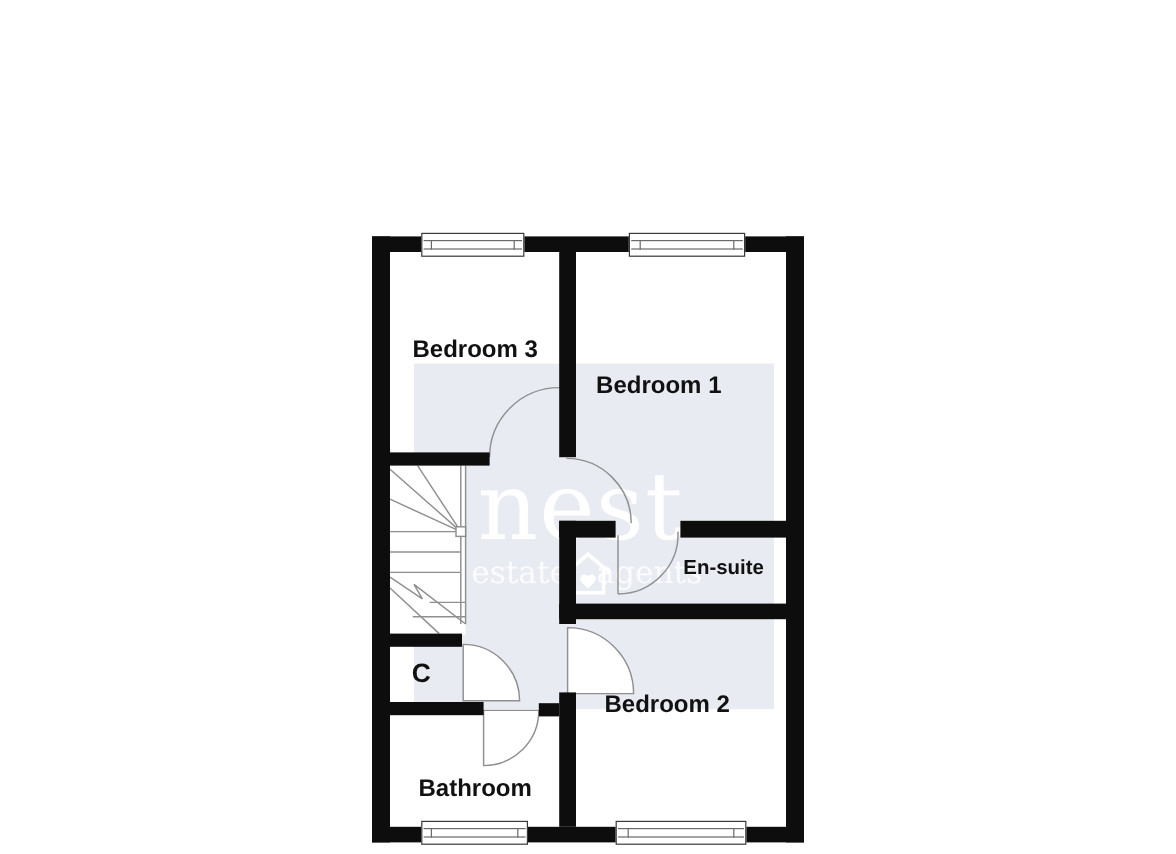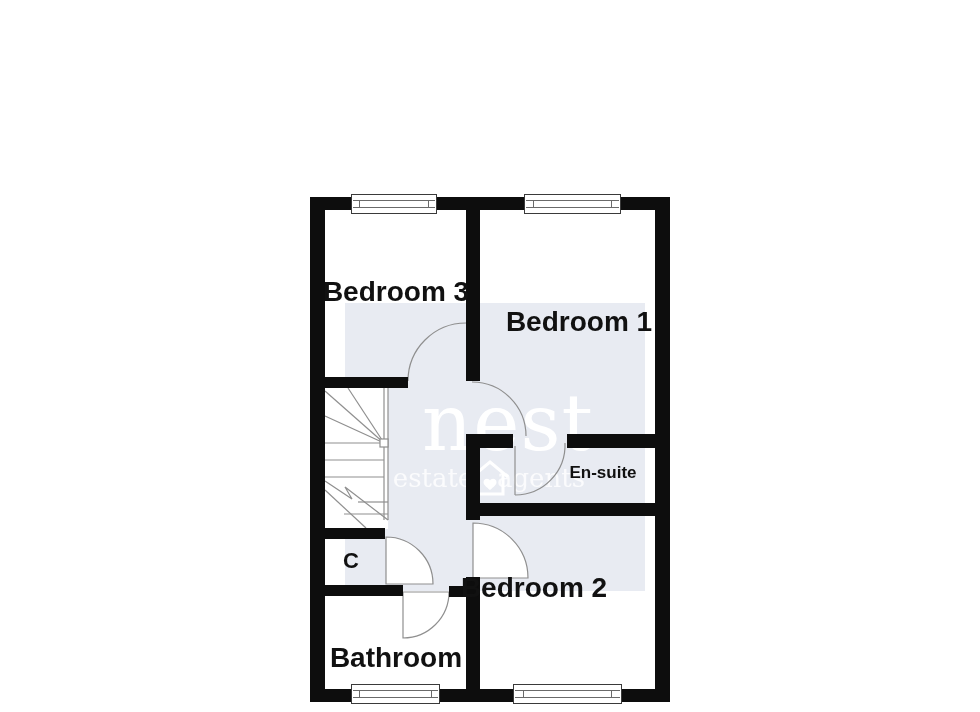--- a/index.html
+++ b/index.html
@@ -5,21 +5,21 @@
   html,body{margin:0;padding:0;background:#fff;}
   #canvas{
     position:relative;width:980px;height:712px;background:var(--background,#fff);
     font-family:"Liberation Sans",sans-serif;overflow:hidden;
   }
   
   .wm-panel{position:absolute;left:345px;top:303px;width:300px;height:288px;background:var(--watermark-panel,#e8ebf2);z-index:1;}
   .wm-brand{
     position:absolute;left:484px;top:462px;transform:translate(-50%,-100%);
     font-family:"DejaVu Serif",serif;font-size:78px;line-height:1;color:var(--watermark-text,#fff);
-    letter-spacing:1px;z-index:2;white-space:nowrap;margin-left:24px;
+    letter-spacing:1px;z-index:2;white-space:nowrap;
   }
   .wm-sub{
     position:absolute;top:478px;transform:translate(-50%,-50%);
     font-family:"DejaVu Serif",serif;font-size:26px;color:var(--watermark-sub,rgba(255,255,255,.8));
     z-index:2;white-space:nowrap;
   }
   .wm-sub.left{left:433px;} .wm-sub.right{left:541px;}
   .wm-house{position:absolute;left:490px;top:478px;transform:translate(-50%,-50%);z-index:2;}
   .wm-house svg{display:block;}
   .wm-house .outline{fill:none;stroke:var(--watermark-text,#fff);stroke-width:3;}
@@ -32,21 +32,21 @@
   
   .wall{position:absolute;background:var(--wall,#0d0d0d);z-index:4;}
   
   .window{position:absolute;background:#fff;border:1px solid #3a3a3a;z-index:5;box-sizing:border-box;}
   .window .band{position:absolute;left:1px;right:1px;top:30%;bottom:30%;border-top:1px solid #6a6a6a;border-bottom:1px solid #6a6a6a;}
   .window .tick{position:absolute;top:30%;bottom:30%;width:1px;background:#6a6a6a;}
   .window .tick.l{left:8%;} .window .tick.r{right:8%;}
   
   .lbl{
     position:absolute;transform:translate(-50%,-50%);white-space:nowrap;
-    color:var(--label,#111);font-weight:bold;font-size:28px;z-index:6;
+    color:var(--label,#111);font-weight:bold;font-size:20px;z-index:6;
   }
   .lbl.title{font-size:24px;}
   .lbl.small{font-size:17px;}
   .lbl.c{font-size:22px;}
 </style>
 </head>
 <body>
 
 <div id="canvas">
 
@@ -120,19 +120,19 @@
       <div class="tick l"></div>
       <div class="tick r"></div>
   </div>
   <div class="window" style="left:513px;top:684px;width:109px;height:20px">
     <div class="band"></div>
       <div class="tick l"></div>
       <div class="tick r"></div>
   </div>
 
   <div class="lbl" style="left:396px;top:292px">Bedroom 3</div>
-  <div class="lbl" style="left:579px;top:322px">Bedroom 1</div>
+  <div class="lbl" style="left:549px;top:322px">Bedroom 1</div>
   <div class="lbl small" style="left:603px;top:473px">En-suite</div>
-  <div class="lbl" style="left:534px;top:588px">Bedroom 2</div>
+  <div class="lbl" style="left:556px;top:588px">Bedroom 2</div>
   <div class="lbl" style="left:396px;top:658px">Bathroom</div>
   <div class="lbl c" style="left:351px;top:561px">C</div>
 
 </div>
 
 </body></html>

